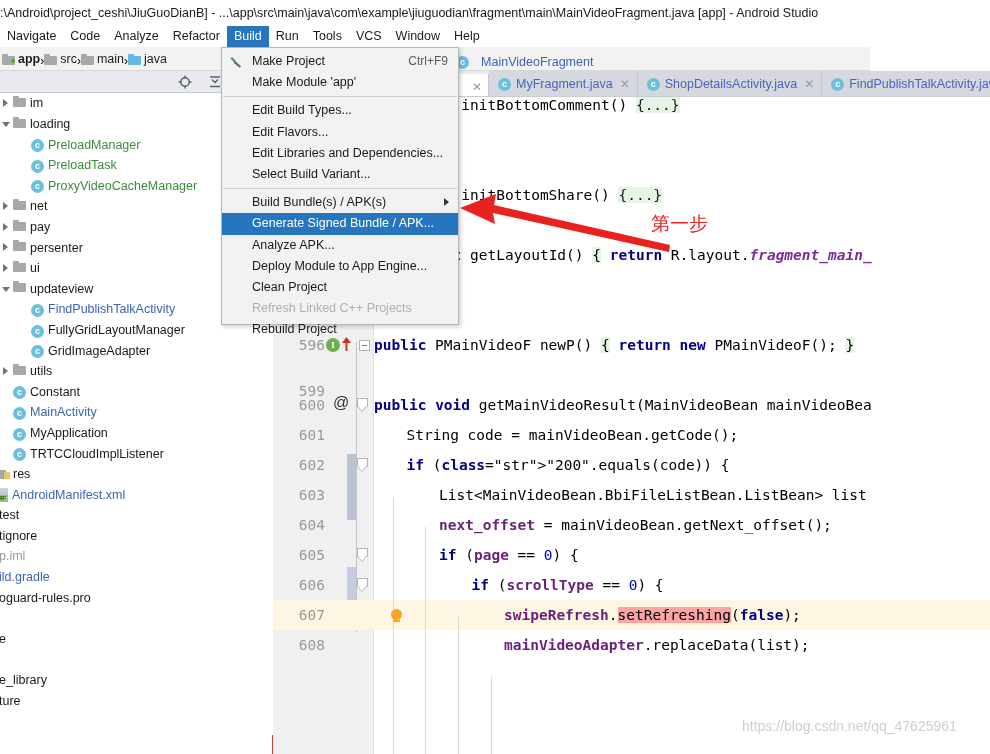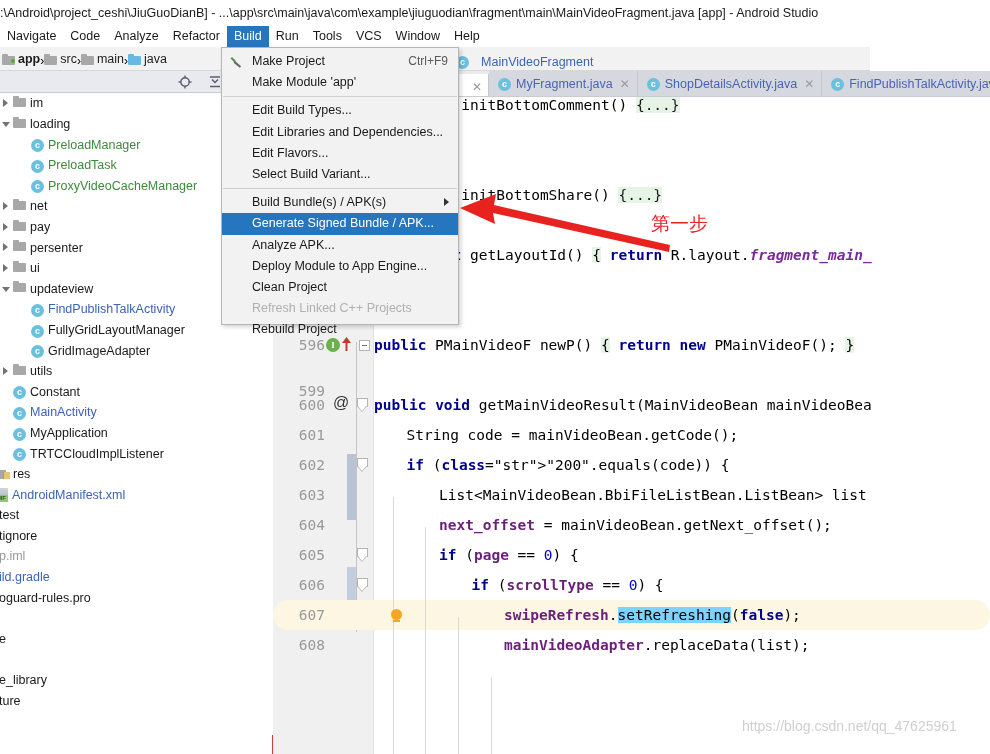--- a/index.html
+++ b/index.html
@@ -171,21 +171,21 @@
   .hl-row { background: #fdf6e3; }
 
   .k { color: #00008c; font-weight: bold; }
   .plain { color: #1a1a1a; }
   .ann { color: #b8a233; }
   .num { color: #0000d0; }
   .fld { color: #6a1f7a; font-weight: bold; }
   .italicfld { color: #7a2a9a; font-style: italic; font-weight: bold; }
   .cmt { color: #9aa7b0; font-style: italic; }
   .brace-hl { background: #e6f4e6; }
-  .sel-hl { background: #7dd3fc; }
+  .sel-hl { background: #fca5a5; }
 
   
   .foldbox {
     position: absolute; width: 11px; height: 11px; border: 1px solid #b4b4b4; background: #fff;
   }
   .foldbox::after {
     content: ""; position: absolute; left: 2px; top: 4px; width: 5px; height: 1px; background: #777;
   }
   .foldpipe { position: absolute; width: 1px; background: #c4c4c4; }
   .foldend {
@@ -412,21 +412,21 @@
           <div class="codetext" style="left: 166px;"><span class="fld">next_offset</span> = mainVideoBean.getNext_offset();</div>
         </div>
         <div class="lrow" style="top: 443px;">
           <div class="lnum">605</div>
           <div class="codetext" style="left: 166px;"><span class="k">if</span> (<span class="fld">page</span> == <span class="num">0</span>) {</div>
         </div>
         <div class="lrow" style="top: 473px;">
           <div class="lnum">606</div>
           <div class="codetext" style="left: 198.5px;"><span class="k">if</span> (<span class="fld">scrollType</span> == <span class="num">0</span>) {</div>
         </div>
-        <div class="lrow hl-row" style="top: 503px; border-radius: 15px;">
+        <div class="lrow hl-row" style="top: 503px;">
           <div class="lnum">607</div>
           <div class="codetext" style="left: 231px;"><span class="fld">swipeRefresh</span>.<span class="sel-hl">setRefreshing</span>(<span class="k">false</span>);</div>
         </div>
         <div class="lrow" style="top: 533px;">
           <div class="lnum">608</div>
           <div class="codetext" style="left: 231px;"><span class="fld">mainVideoAdapter</span>.replaceData(list);</div>
         </div>
       </div>
 
     <div class="vline" style="left:120px; top:400px; height:257px;"></div>
@@ -470,22 +470,22 @@
     </div>
 
   <div class="menupanel" id="buildmenu">
       <div class="mrow"><span class="hammer-ico"><svg width="14" height="13" viewBox="0 0 14 13">
             <path d="M2 1 L6 5 L4.5 6.5 L0.5 2.5 Z" fill="#4f9a4f"></path>
             <rect x="5" y="5" width="8" height="2.2" transform="rotate(40 5 5)" fill="#6a6a6a"></rect>
           </svg></span><span>Make Project</span><span class="accel">Ctrl+F9</span></div>
       <div class="mrow"><span>Make Module 'app'</span></div>
       <div class="msep"></div>
       <div class="mrow"><span>Edit Build Types...</span></div>
+      <div class="mrow"><span>Edit Flavors...</span></div>
       <div class="mrow"><span>Edit Libraries and Dependencies...</span></div>
-      <div class="mrow"><span>Edit Flavors...</span></div>
       <div class="mrow"><span>Select Build Variant...</span></div>
       <div class="msep"></div>
       <div class="mrow"><span>Build Bundle(s) / APK(s)</span><span class="submark"></span></div>
       <div class="mrow sel"><span>Generate Signed Bundle / APK...</span></div>
       <div class="mrow"><span>Analyze APK...</span></div>
       <div class="mrow"><span>Deploy Module to App Engine...</span></div>
       <div class="mrow"><span>Clean Project</span></div>
       <div class="mrow disabled"><span>Refresh Linked C++ Projects</span></div>
       <div class="mrow"><span>Rebuild Project</span></div>
     </div>

